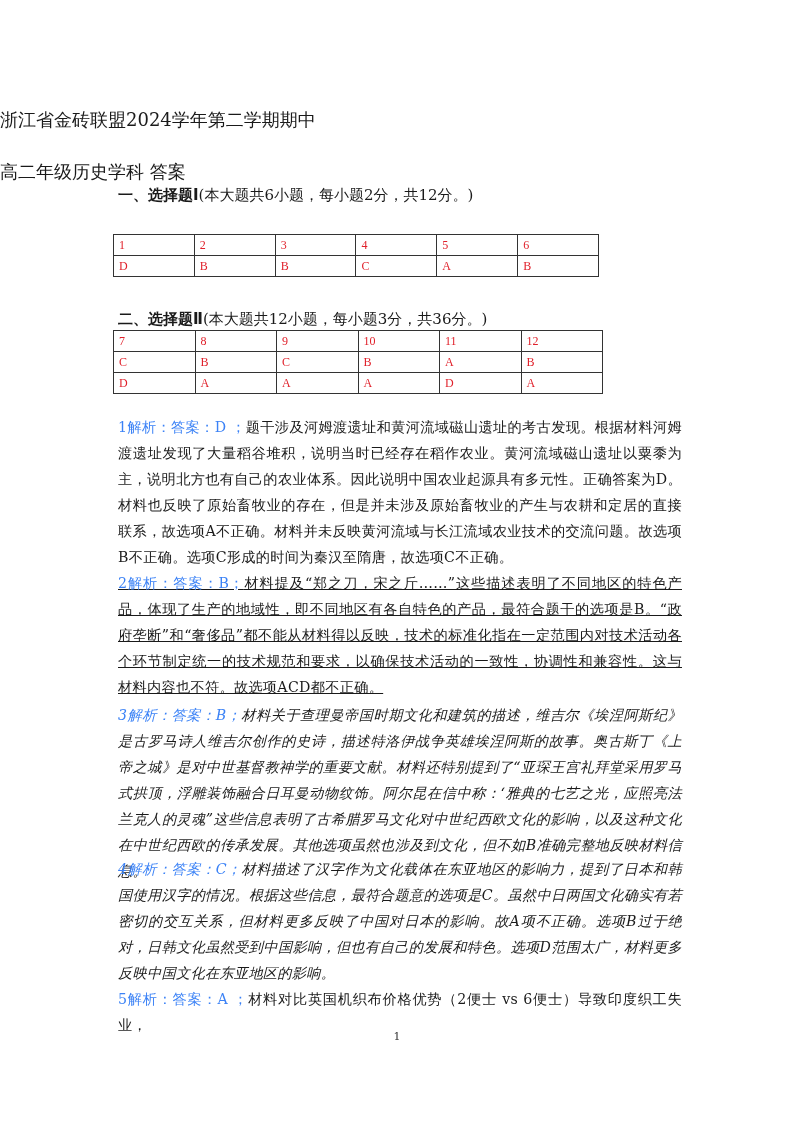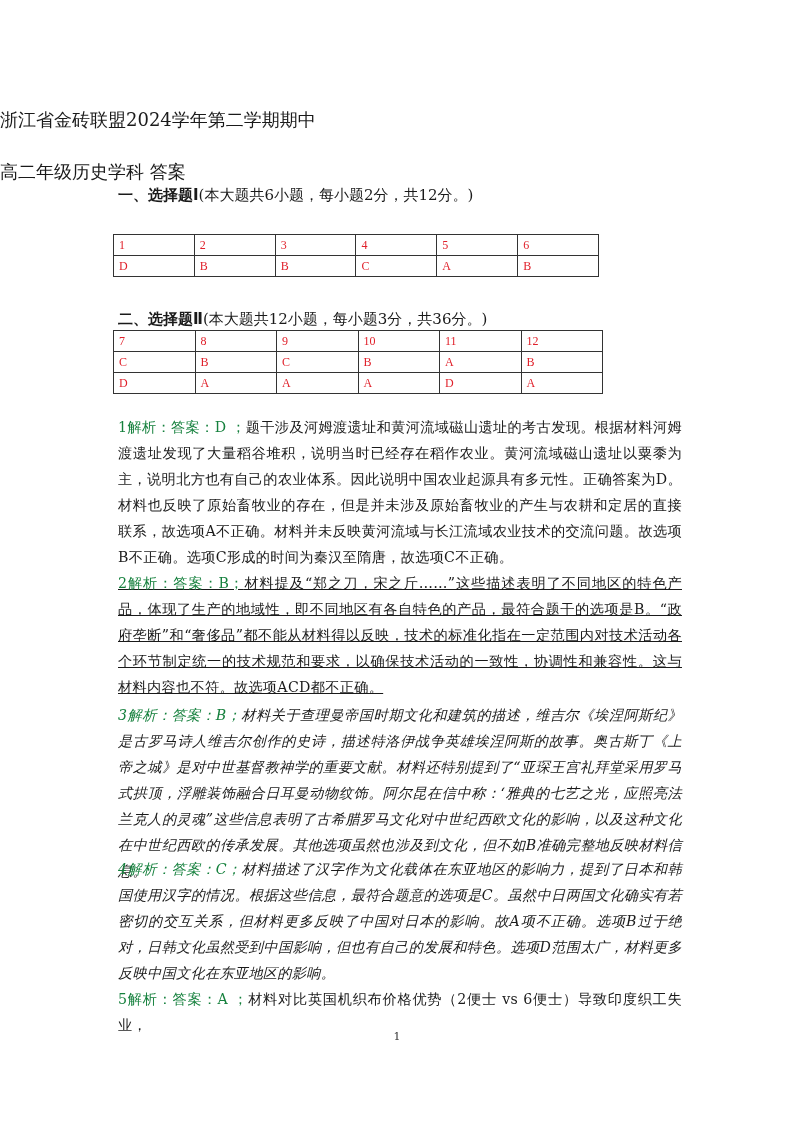--- a/index.html
+++ b/index.html
@@ -13,21 +13,21 @@
   #s1 { top: 186px; }
   #s2 { top: 310px; }
   table.ans { position: absolute; border-collapse: collapse; table-layout: fixed; }
   table.ans td { border: 1px solid #333; color: #e0202a; font-size: 12px; padding: 0 0 0 5px;
                  font-family: "Liberation Serif", serif; height: 20px; line-height: 20px; }
   #tbl1 { left: 113px; top: 234px; width: 486px; }
   #tbl2 { left: 113px; top: 330px; width: 490px; }
   #tbl2 td { height: 20px; }
   .exp { position: absolute; left: 118px; width: 564px; font-size: 14.2px; line-height: 26px;
          text-align: justify; letter-spacing: 0.3px; }
-  .lead { color: #15803d; }
+  .lead { color: #3b82f6; }
   #e1 { top: 414px; }
   #e2 { top: 570px; text-decoration: underline; }
   #e3 { top: 702px; font-style: italic; }
   #e4 { top: 856px; font-style: italic; }
   #e5 { top: 986px; }
   .pagenum { position: absolute; top: 1030px; left: 0; width: 794px; text-align: center;
              font-size: 11px; color: #333; }
 </style>
 </head>
 <body>

